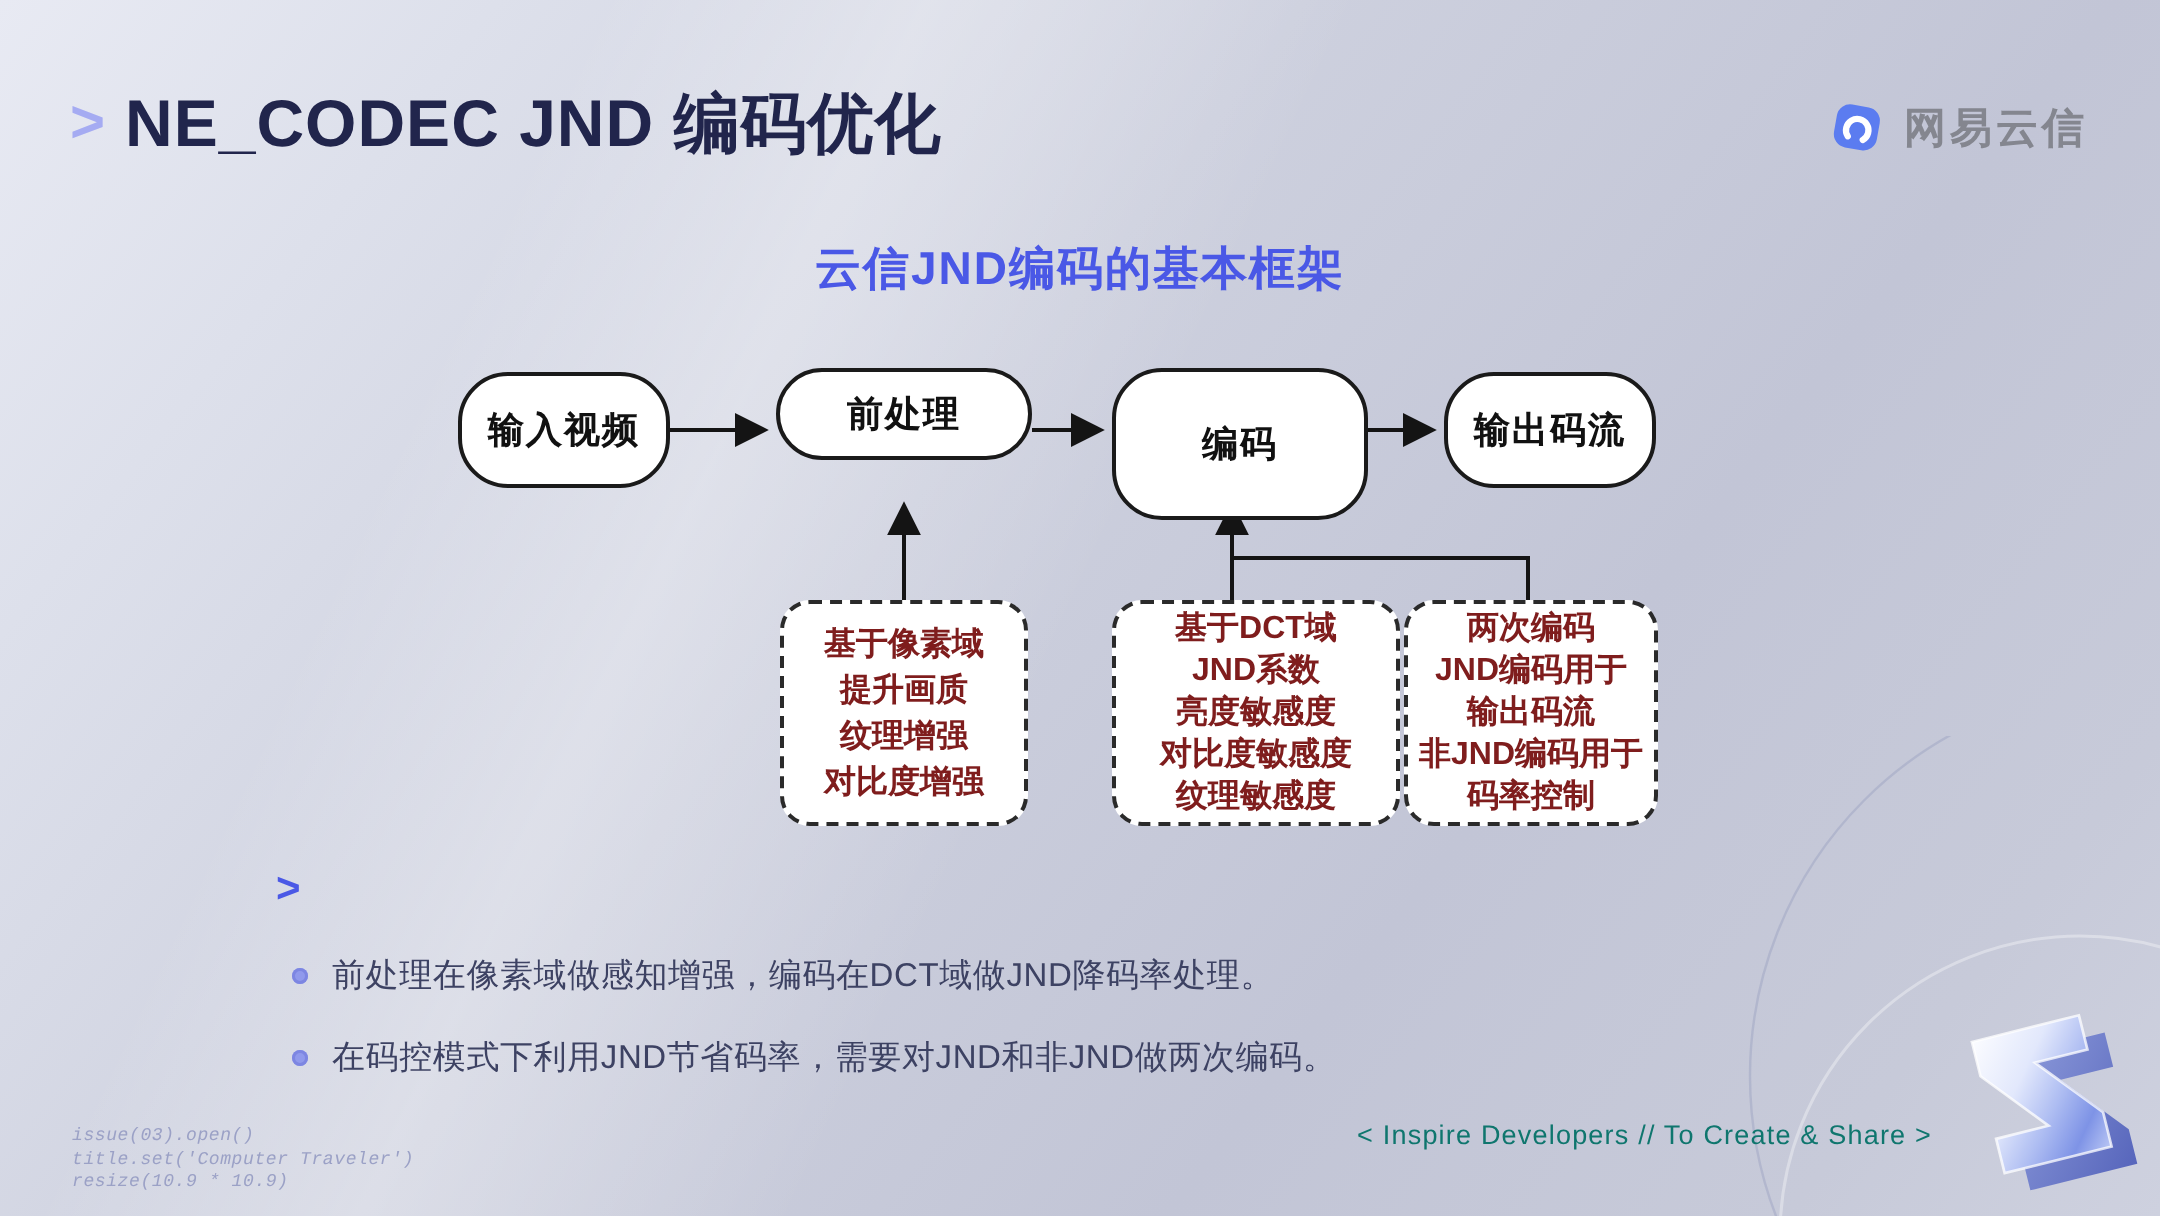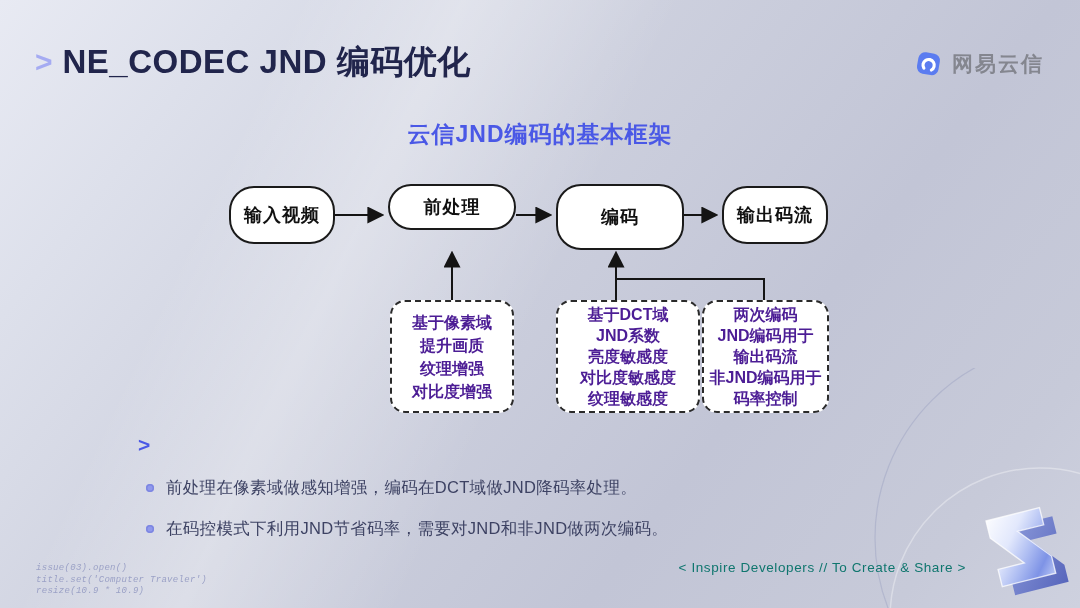--- a/index.html
+++ b/index.html
@@ -38,28 +38,28 @@
   
   .diagram { position: absolute; inset: 0; }
   .connectors { position: absolute; left: 0; top: 0; }
   .fbox {
     position: absolute; background: #ffffff; border: 2px solid #1a1a1a; border-radius: 25px;
     display: flex; align-items: center; justify-content: center;
     font-size: 18px; font-weight: 600; color: #111; letter-spacing: 1px;
   }
   .fbox.b1 { left: 229px; top: 186px; width: 106px; height: 58px; }
   .fbox.b2 { left: 388px; top: 184px; width: 128px; height: 46px; }
-  .fbox.b3 { left: 556px; top: 184px; width: 128px; height: 66px; }
+  .fbox.b3 { left: 556px; top: 184px; width: 128px; height: 76px; }
   .fbox.b4 { left: 722px; top: 186px; width: 106px; height: 58px; }
 
   .dbox {
     position: absolute; top: 300px; height: 113px; background: #ffffff;
     border: 2px dashed #2a2a2a; border-radius: 15px;
     display: flex; flex-direction: column; align-items: center; justify-content: center;
-    font-size: 16px; font-weight: 600; color: #4c1d95; text-align: center;
+    font-size: 16px; font-weight: 600; color: #7f1d1d; text-align: center;
   }
   .dbox span { display: block; }
   .dbox.d1 { left: 390px; width: 124px; }
   .dbox.d1 span { line-height: 23px; }
   .dbox.d2 { left: 556px; width: 144px; }
   .dbox.d3 { left: 702px; width: 127px; }
   .dbox.d2 span, .dbox.d3 span { line-height: 21px; }
 
   
   .tech-heading { position: absolute; left: 138px; top: 433px; display: flex; align-items: baseline; gap: 15px; }

